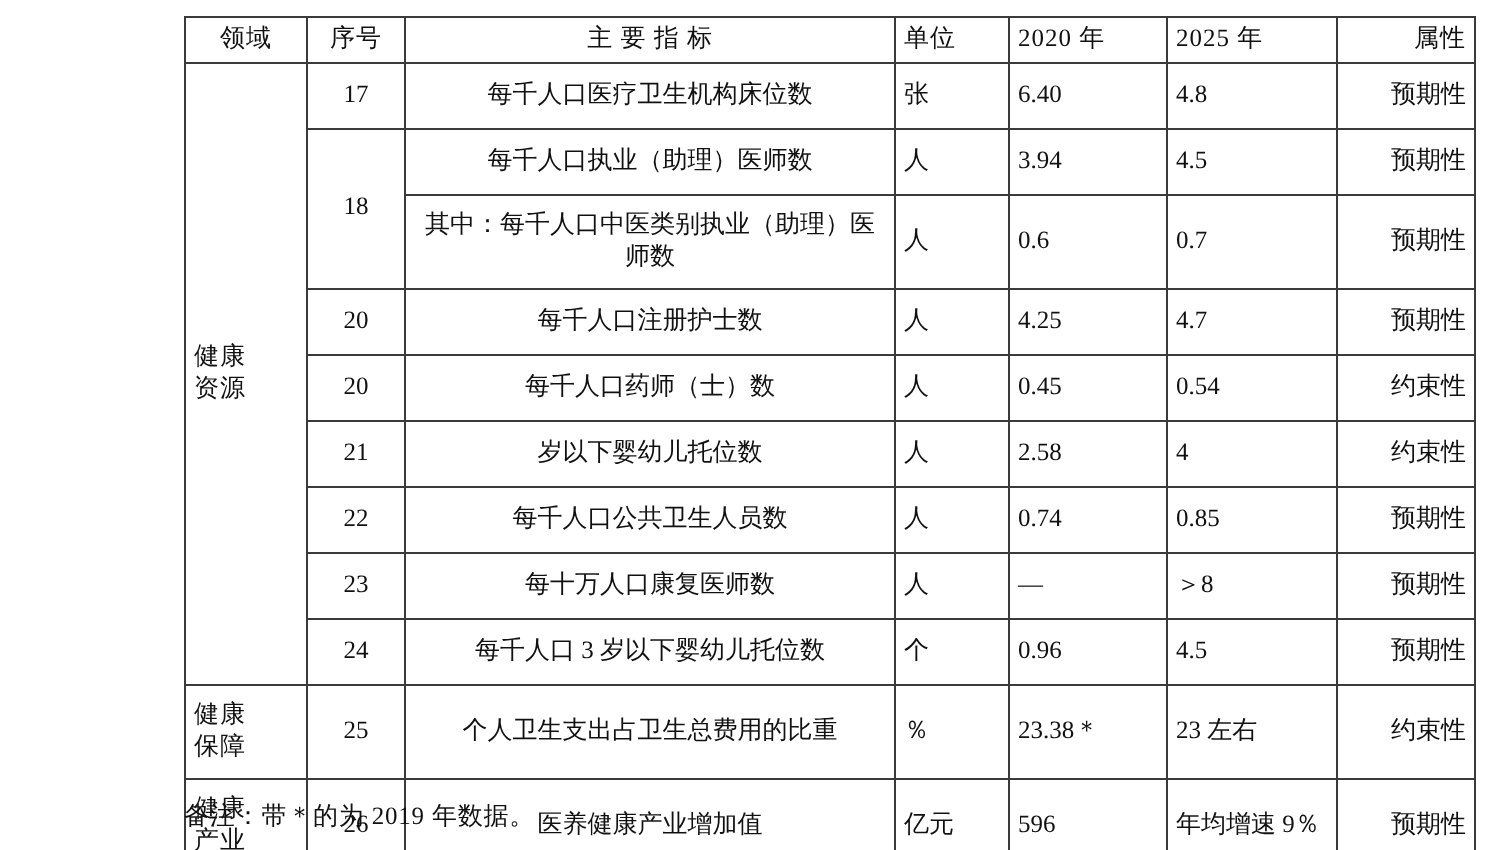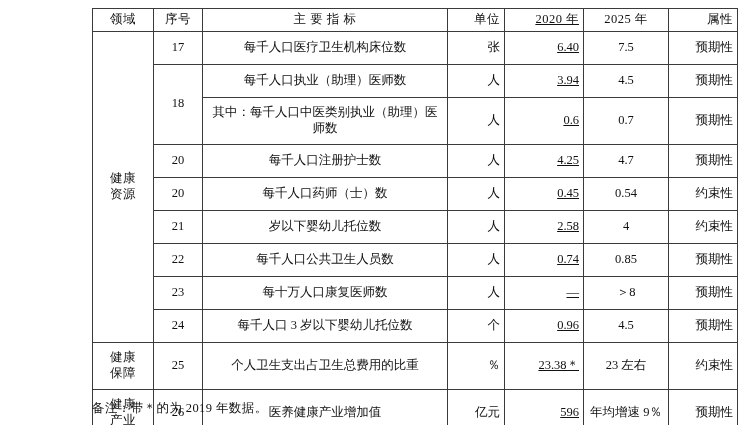--- a/index.html
+++ b/index.html
@@ -37,30 +37,29 @@
   }
   thead td {
     text-align: center;
     font-size: 13px;
     padding: 6px 4px;
     letter-spacing: 0.5px;
   }
   .c-domain { width: 52px; text-align: center; }
   .c-no     { width: 40px; text-align: center; margin-top: 34px; }
   .c-name   { width: 236px; text-align: center; padding-left: 8px; }
-  .c-unit   { width: 48px; text-align: right; }
-  .c-2020   { width: 70px; text-align: right; text-decoration: underline; }
-  .c-2025   { width: 76px; text-align: center; }
+  .c-unit   { width: 48px; text-align: left; }
+  .c-2020   { width: 70px; text-align: left; }
+  .c-2025   { width: 76px; text-align: left; }
   .c-attr   { width: 60px; text-align: right; }
 
   .rowcell { height: 26px; }
   .tall { height: 40px; }
 
   .domain-cell {
-    text-align: center;
     font-size: 12.5px;
     line-height: 1.35;
     letter-spacing: 0.5px;
   }
 
   .note {
     position: absolute;
     left: 92px;
     top: 400px;
     font-size: 12.5px;
@@ -89,21 +88,21 @@
 
       <tr>
         <td class="domain-cell" rowspan="9">
           <div>健康</div>
           <div>资源</div>
         </td>
         <td class="c-no rowcell">17</td>
         <td class="c-name rowcell">每千人口医疗卫生机构床位数</td>
         <td class="c-unit">张</td>
         <td class="c-2020">6.40</td>
-        <td class="c-2025">7.5</td>
+        <td class="c-2025">4.8</td>
         <td class="c-attr">预期性</td>
       </tr>
 
       <tr>
         <td class="c-no rowcell" rowspan="2">18</td>
         <td class="c-name rowcell">每千人口执业（助理）医师数</td>
         <td class="c-unit">人</td>
         <td class="c-2020">3.94</td>
         <td class="c-2025">4.5</td>
         <td class="c-attr">预期性</td>

